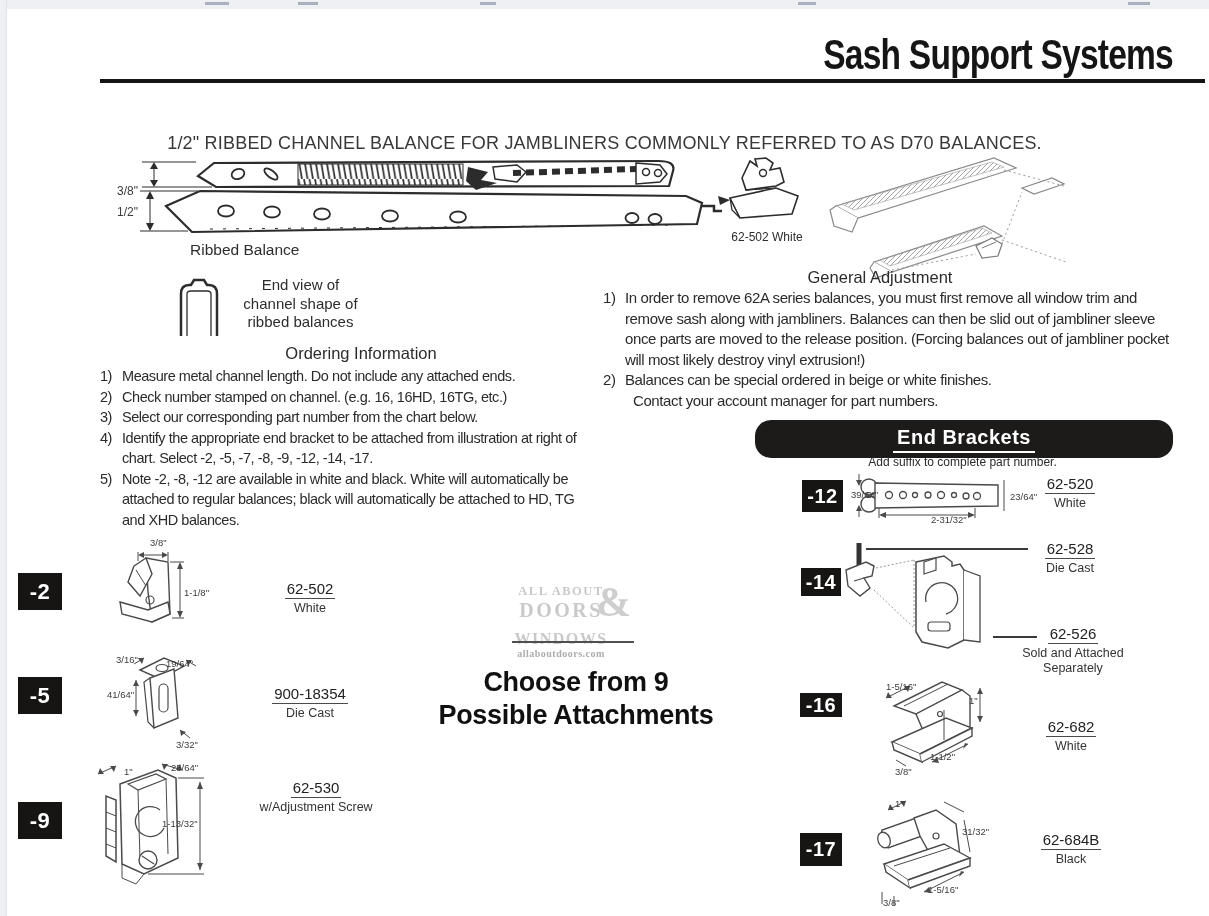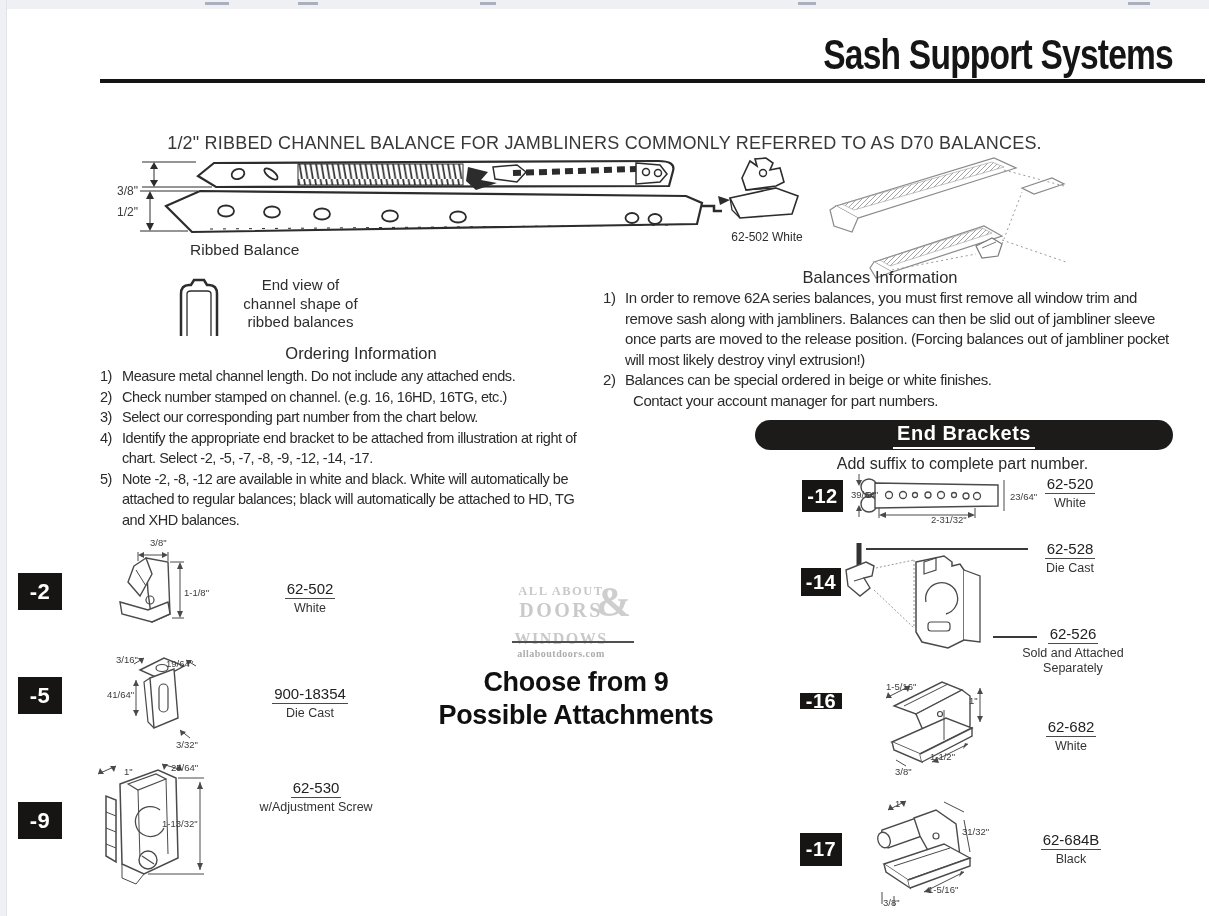--- a/index.html
+++ b/index.html
@@ -19,21 +19,21 @@
     transform:scaleX(.78); transform-origin:100% 50%; white-space:nowrap;
   }
   .rule-top { left:100px; top:79px; width:1105px; height:4px; background:#141414; }
 
   .banner {
     background:#1c1b1a; color:#ffffff; text-align:center;
     display:flex; align-items:center; justify-content:center;
   }
   .banner-inner { display:inline-block; border-bottom:2px solid #ffffff; padding:0 4px 2px; font-weight:bold; letter-spacing:.5px; white-space:nowrap; }
   .banner-series { left:100px; top:88px; width:1073px; height:35px; border-radius:18px; font-size:23px; }
-  .banner-end { left:755px; top:420px; width:418px; height:30px; border-radius:16px; font-size:20px; }
+  .banner-end { left:755px; top:420px; width:418px; height:38px; border-radius:16px; font-size:20px; }
 
   .subtitle { left:0; top:133px; width:1209px; text-align:center; font-size:18px; letter-spacing:.2px; color:#383838; }
 
   .caption { font-size:15.5px; color:#2d2d2d; white-space:nowrap; }
   .center-block { text-align:center; }
 
   .sec-heading { font-size:16.5px; color:#2b2b2b; text-align:center; }
 
   .list { font-size:14.5px; letter-spacing:-.45px; line-height:20.5px; color:#2b2b2b; }
   .li { display:flex; }
@@ -190,39 +190,39 @@
     <line x1="156" y1="98" x2="170" y2="92" stroke="#7a7a7a" stroke-width="1"></line>
     <path d="M196,38 L226,28 L238,34 L208,44 Z" fill="#ffffff" stroke="#8a8a8a" stroke-width="1.2"></path>
     <g stroke="#9a9a9a" stroke-width="1" stroke-dasharray="2,3" fill="none">
       <line x1="178" y1="20" x2="238" y2="36"></line>
       <line x1="176" y1="90" x2="240" y2="112"></line>
       <line x1="66" y1="120" x2="150" y2="104"></line>
       <line x1="176" y1="94" x2="196" y2="42"></line>
     </g>
   </svg>
 
-  <div class="abs sec-heading" style="left:770px;top:268px;width:220px">Balances Information</div>
+  <div class="abs sec-heading" style="left:770px;top:268px;width:220px">General Adjustment</div>
   <div class="abs list" style="left:603px;top:288px;width:585px;font-size:15px;letter-spacing:-.4px">
     <div class="li">
       <span class="num">1)</span>
       <span class="txt">In order to remove 62A series balances, you must first remove all window trim and remove sash along with jambliners. Balances can then be slid out of jambliner sleeve once parts are moved to the release position. (Forcing balances out of jambliner pocket will most likely destroy vinyl extrusion!)</span>
     </div>
     <div class="li">
       <span class="num">2)</span>
       <span class="txt">
         <span>Balances can be special ordered in beige or white finishes.</span>
         <span class="txt2">Contact your account manager for part numbers.</span>
       </span>
     </div>
   </div>
 
   <div class="abs banner banner-end">
     <span class="banner-inner">End Brackets</span>
   </div>
-  <div class="abs center-block" style="left:800px;top:455px;width:325px;font-size:16px;color:#2b2b2b">Add suffix to complete part number.</div>
+  <div class="abs center-block" style="left:800px;top:455px;width:325px;font-size:12px;color:#2b2b2b">Add suffix to complete part number.</div>
 
   <div class="abs tag" style="left:802px;top:480px;width:41px;height:32px;font-size:20px">-12</div>
   <svg class="abs" style="left:853px;top:474px" width="162" height="46" viewBox="0 0 162 46">
     <g fill="#ffffff" stroke="#4a4a4a" stroke-width="1.4">
       <circle cx="16" cy="13" r="8"></circle>
         <circle cx="16" cy="30" r="8"></circle>
       <path d="M22,9 L145,11 L145,32 L22,34 Z"></path>
     </g>
     <circle cx="16" cy="21" r="2.5" fill="none" stroke="#4a4a4a" stroke-width="1.2"></circle>
     <g fill="none" stroke="#4a4a4a" stroke-width="1.3">
@@ -279,21 +279,21 @@
   <div class="abs partblock" style="left:1034px;top:540px;width:72px">
     <span class="partnum">62-528</span>
     <span class="finish">Die Cast</span>
   </div>
   <div class="abs partblock" style="left:1018px;top:625px;width:110px">
     <span class="partnum">62-526</span>
     <span class="finish">Sold and Attached</span>
     <span class="finish" style="margin-top:0">Separately</span>
   </div>
 
-  <div class="abs tag" style="left:800px;top:693px;width:42px;height:16px;font-size:20px">-16</div>
+  <div class="abs tag" style="left:800px;top:693px;width:42px;height:24px;font-size:20px">-16</div>
   <svg class="abs" style="left:882px;top:668px" width="110" height="112" viewBox="0 0 110 112">
     <g fill="#ffffff" stroke="#4a4a4a" stroke-width="1.4">
       <path d="M12,38 L60,14 L80,22 L34,46 Z"></path>
       <path d="M34,46 L80,22 L88,28 L88,58 L62,72 L40,60 Z"></path>
       <path d="M10,74 L64,50 L90,60 L38,86 Z"></path>
       <path d="M10,74 L12,82 L40,94 L38,86"></path>
       <path d="M38,86 L90,60 L90,68 L40,94"></path>
     </g>
     <line x1="22" y1="38" x2="66" y2="16" stroke="#4a4a4a" stroke-width="1"></line>
     <line x1="62" y1="72" x2="62" y2="42" stroke="#4a4a4a" stroke-width="1"></line>

